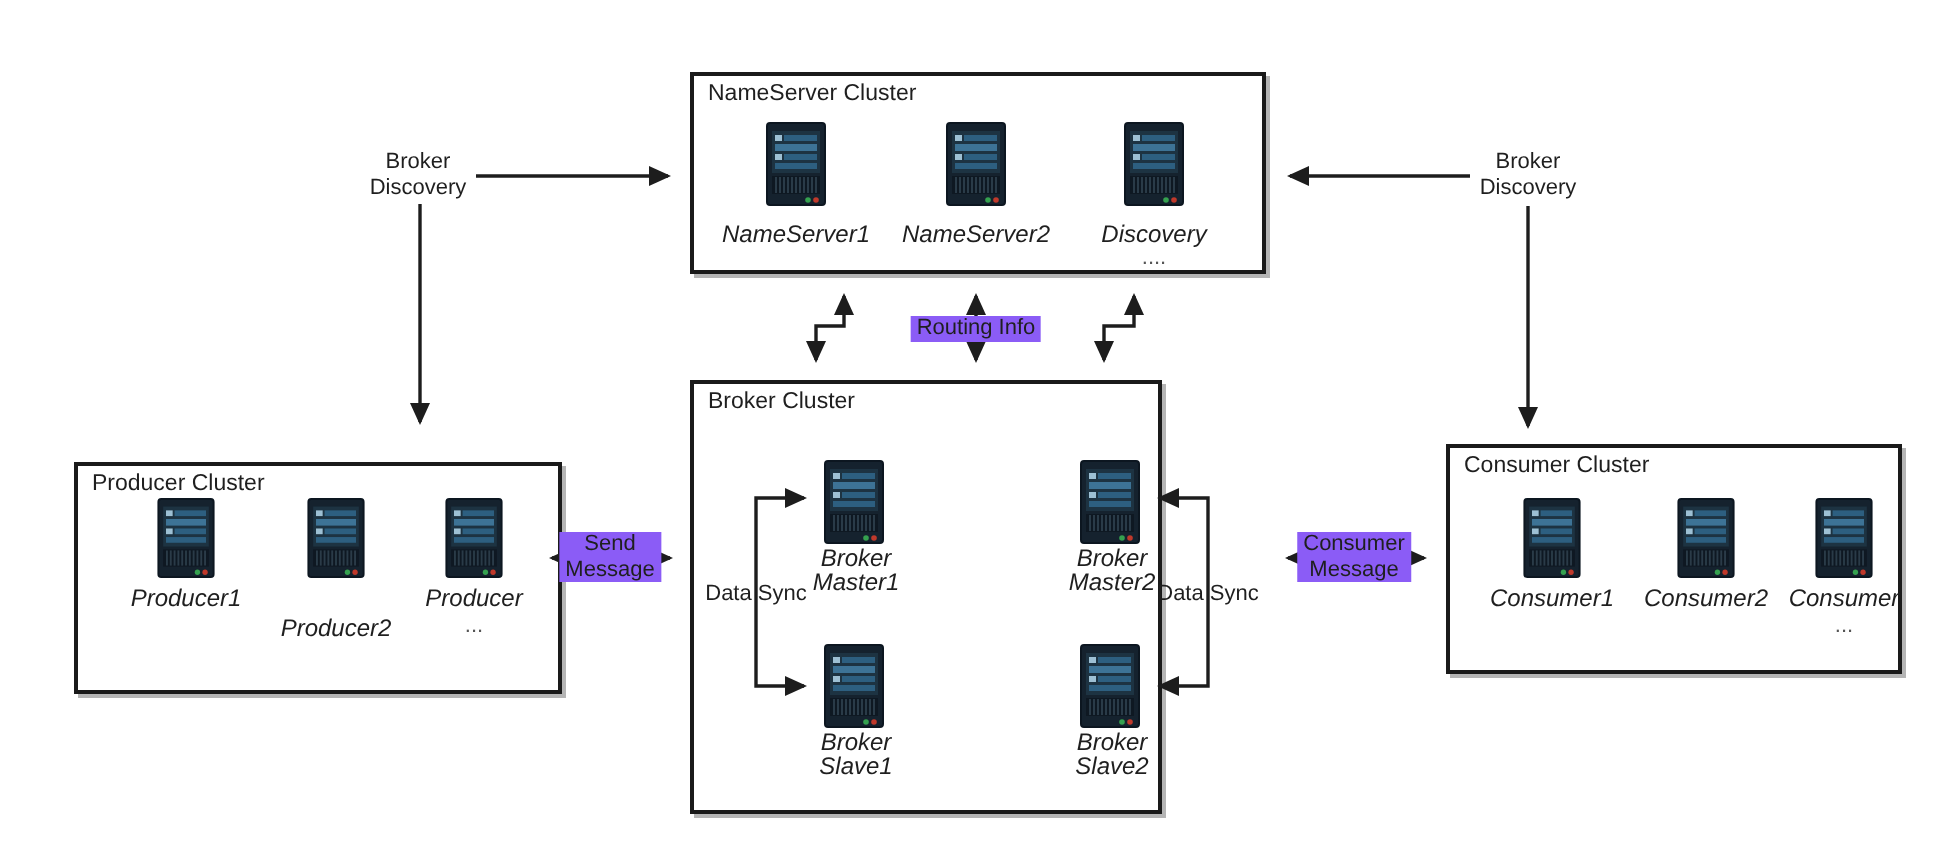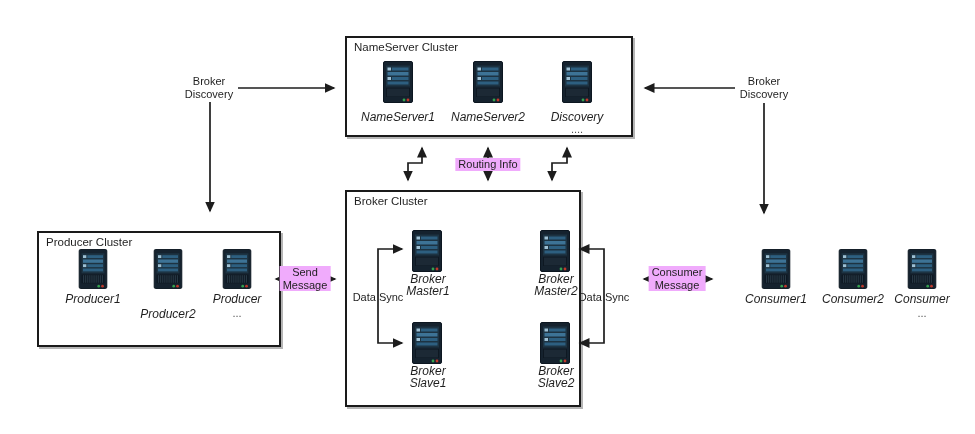--- a/index.html
+++ b/index.html
@@ -20,21 +20,21 @@
     white-space:nowrap;text-align:center;line-height:12px;font-style:italic;
   }
   .node-sub{
     position:absolute;transform:translateX(-50%);font-size:11px;color:#555;
     text-align:center;line-height:10px;
   }
   .edge-label{
     position:absolute;transform:translateX(-50%);font-size:11px;
     text-align:center;line-height:12.5px;white-space:nowrap;
   }
-  .edge-label.masked{background:#f0abfc;padding:0 3px;}
+  .edge-label.masked{background:#8b5cf6;padding:0 3px;}
   #arrow-layer{position:absolute;left:0;top:0;pointer-events:none;}
 </style>
 </head>
 <body>
 
 <div id="canvas">
 
   <svg width="0" height="0" style="position:absolute" aria-hidden="true">
     <defs>
       <symbol id="sv" viewBox="0 0 30 42">
@@ -68,20 +68,23 @@
 
   <div class="cluster-box" style="left:345px;top:36px;width:288px;height:101px">
     <span class="cluster-title">NameServer Cluster</span>
   </div>
   <div class="cluster-box" style="left:345px;top:190px;width:236px;height:217px">
     <span class="cluster-title">Broker Cluster</span>
   </div>
   <div class="cluster-box" style="left:37px;top:231px;width:244px;height:116px">
     <span class="cluster-title">Producer Cluster</span>
   </div>
+  <div class="cluster-box" style="left:723px;top:222px;width:228px;height:115px">
+    <span class="cluster-title">Consumer Cluster</span>
+  </div>
 
   <svg id="arrow-layer" width="975" height="434">
     <defs>
       <marker id="ah" markerUnits="userSpaceOnUse" markerWidth="12" markerHeight="11" refX="9.5" refY="5" orient="auto">
         <path d="M0,0 L11,5 L0,10 z" fill="#1d1d1d"></path>
       </marker>
       <marker id="ahs" markerUnits="userSpaceOnUse" markerWidth="12" markerHeight="11" refX="9.5" refY="5" orient="auto-start-reverse">
         <path d="M0,0 L11,5 L0,10 z" fill="#1d1d1d"></path>
       </marker>
     </defs>

